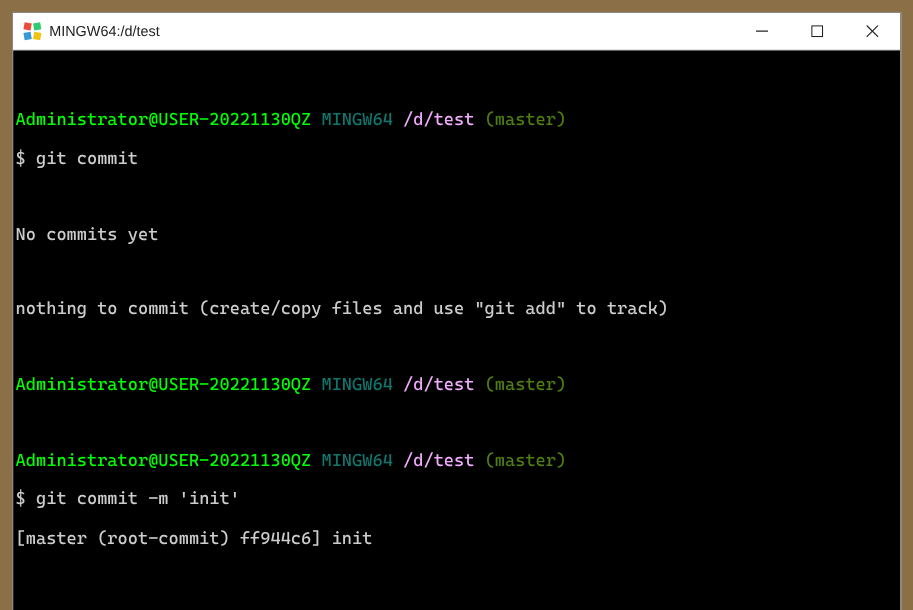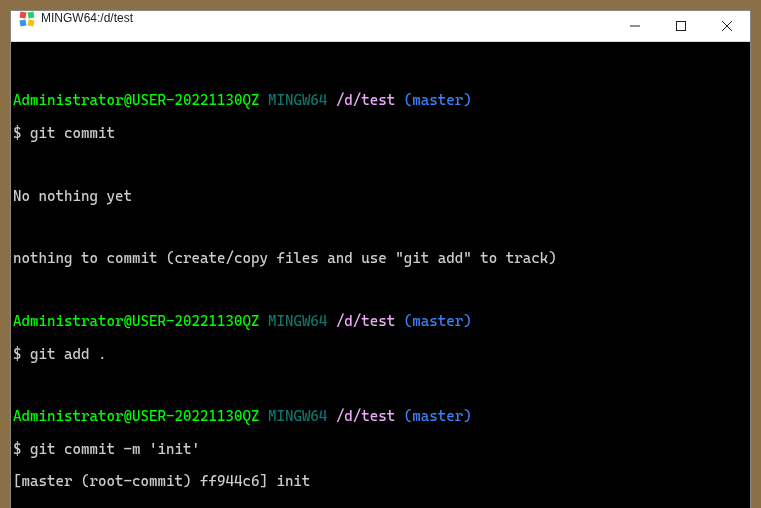--- a/index.html
+++ b/index.html
@@ -1,25 +1,25 @@
 <!DOCTYPE html>
 <html><head>
 <meta charset="utf-8">
 <style>
   body { margin:0; padding:10px; font-family:"Segoe UI",Tahoma,sans-serif; background:#8b6f47; width:761px; box-sizing:border-box; }
   .window { width:739px; border:1px solid #888; background:#fff; }
-  .titlebar { height:30px; display:flex; align-items:flex-start; background:#fff; border-bottom:1px solid #ddd; }
+  .titlebar { height:30px; display:flex; align-items:center; background:#fff; border-bottom:1px solid #ddd; }
   .tb-icon { margin:0 6px 0 8px; display:flex; align-items:center; }
   .tb-title { flex:1; font-size:12px; color:#222; }
   .tb-btn { width:46px; height:30px; display:flex; align-items:center; justify-content:center; font-size:13px; color:#222; cursor:default; }
   .terminal { background:#000; color:#ccc; font-family:"Cascadia Mono","Consolas",monospace; font-size:14.5px; line-height:1.12; padding:4px 2px 2px 2px; min-height:440px; position:relative; white-space:pre-wrap; word-break:break-all; }
   .g { color:#00ff00;text-align:right; }
   .m { color:#0f766e; }
   .y { color:#f0abfc; }
-  .c { color:#3b82f6;margin-top:16px; }
+  .c { color:#4d7c0f;margin-top:16px; }
   .w { color:#cccccc; }
   .blank { height:14px; }
 </style>
 </head>
 <body>
 
 <div class="window">
   <div class="titlebar">
     <span class="tb-icon">
       <svg width="16" height="16" viewBox="0 0 16 16">
@@ -45,26 +45,25 @@
           <line x1="0" y1="0" x2="10" y2="10" stroke="#222" stroke-width="1"></line>
           <line x1="10" y1="0" x2="0" y2="10" stroke="#222" stroke-width="1"></line>
         </svg>
       </div>
   </div>
   <div class="terminal">
 <div class="blank"></div>
 <div><span class="g">Administrator@USER-20221130QZ</span><span class="w"> </span><span class="m">MINGW64</span><span class="w"> </span><span class="y">/d/test</span><span class="w"> </span><span class="c">(master)</span></div>
 <div><span class="w">$ </span><span class="w">git commit</span></div>
 <div class="blank"></div>
-<div class="w">No nothing yet</div>
+<div class="w">No commits yet</div>
 <div class="blank"></div>
 <div class="w">nothing to commit (create/copy files and use "git add" to track)</div>
 <div class="blank"></div>
 <div><span class="g">Administrator@USER-20221130QZ</span><span class="w"> </span><span class="m">MINGW64</span><span class="w"> </span><span class="y">/d/test</span><span class="w"> </span><span class="c">(master)</span></div>
-<div><span class="w">$ </span><span class="w">git add .</span></div>
 <div class="blank"></div>
 <div><span class="g">Administrator@USER-20221130QZ</span><span class="w"> </span><span class="m">MINGW64</span><span class="w"> </span><span class="y">/d/test</span><span class="w"> </span><span class="c">(master)</span></div>
 <div><span class="w">$ </span><span class="w">git commit -m 'init'</span></div>
 <div class="w">[master (root-commit) ff944c6] init</div>
 
 
 
 
 
 

